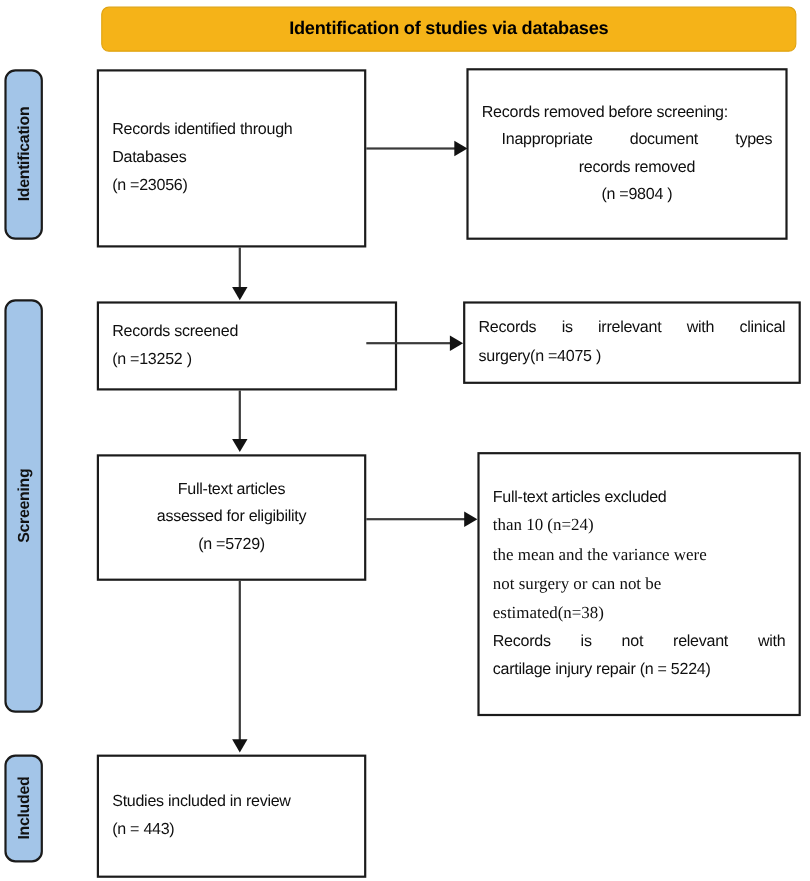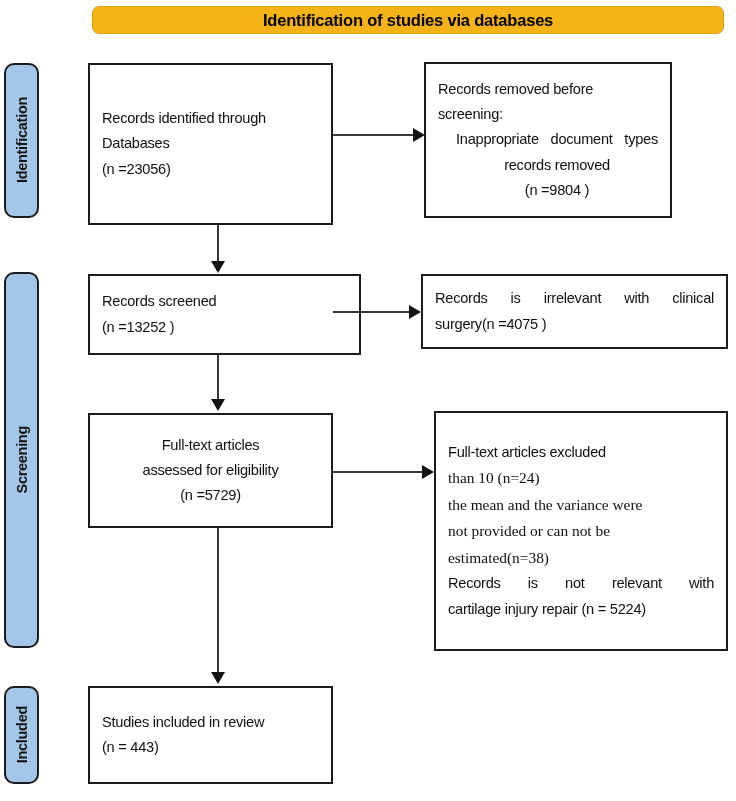--- a/index.html
+++ b/index.html
@@ -19,21 +19,21 @@
     background: #ffffff;
     overflow: hidden;
   }
 
   
   .banner {
     position: absolute;
     left: 92px;
     top: 6px;
     width: 632px;
-    height: 28px;
+    height: 41px;
     background: #F5B318;
     border: 1.5px solid #E0A310;
     border-radius: 7px;
     display: flex;
     align-items: center;
     justify-content: center;
     box-sizing: border-box;
   }
   .banner-text {
     font-size: 16.5px;
@@ -97,26 +97,26 @@
   
   .line.serif {
     font-family: "Liberation Serif", serif;
     font-size: 15.4px;
     letter-spacing: 0px;
   }
   .line.indent { padding-left: 18px; text-align: center; }
 
   
   #box-records-identified { left: 88px;  top: 63px;  width: 245px; height: 162px; }
-  #box-records-removed    { left: 424px; top: 62px;  width: 248px; height: 156px; }
+  #box-records-removed    { left: 424px; top: 62px;  width: 292px; height: 156px; }
   #box-records-screened   { left: 88px;  top: 274px; width: 273px; height: 81px;  }
   #box-records-irrelevant { left: 421px; top: 274px; width: 307px; height: 75px;  }
   #box-fulltext-assessed  { left: 88px;  top: 413px; width: 245px; height: 115px; text-align: center; }
   #box-fulltext-excluded  { left: 434px; top: 411px; width: 294px; height: 240px; }
-  #box-studies-included   { left: 88px;  top: 686px; width: 245px; height: 98px;  }
+  #box-studies-included   { left: 88px;  top: 686px; width: 245px; height: 112px;  }
 
   
   .conn {
     position: absolute;
     background: #3a3a3a;
   }
   .conn.v { width: 2px; }
   .conn.h { height: 2px; }
 
   .arrowhead {
@@ -206,21 +206,21 @@
       <div class="line">assessed for eligibility</div>
       <div class="line">(n =5729)</div>
     </div>
   </div>
 
   <div class="box" id="box-fulltext-excluded">
     <div class="lines">
       <div class="line">Full-text articles excluded</div>
       <div class="line serif">than 10 (n=24)</div>
       <div class="line serif">the mean and the variance were</div>
-      <div class="line serif">not provided or can not be</div>
+      <div class="line serif">not surgery or can not be</div>
       <div class="line serif">estimated(n=38)</div>
       <div class="line just">Records  is  not  relevant  with</div>
       <div class="line">cartilage injury repair (n = 5224)</div>
     </div>
   </div>
 
   <div class="box" id="box-studies-included">
     <div class="lines">
       <div class="line">Studies included in review</div>
       <div class="line">(n = 443)</div>

